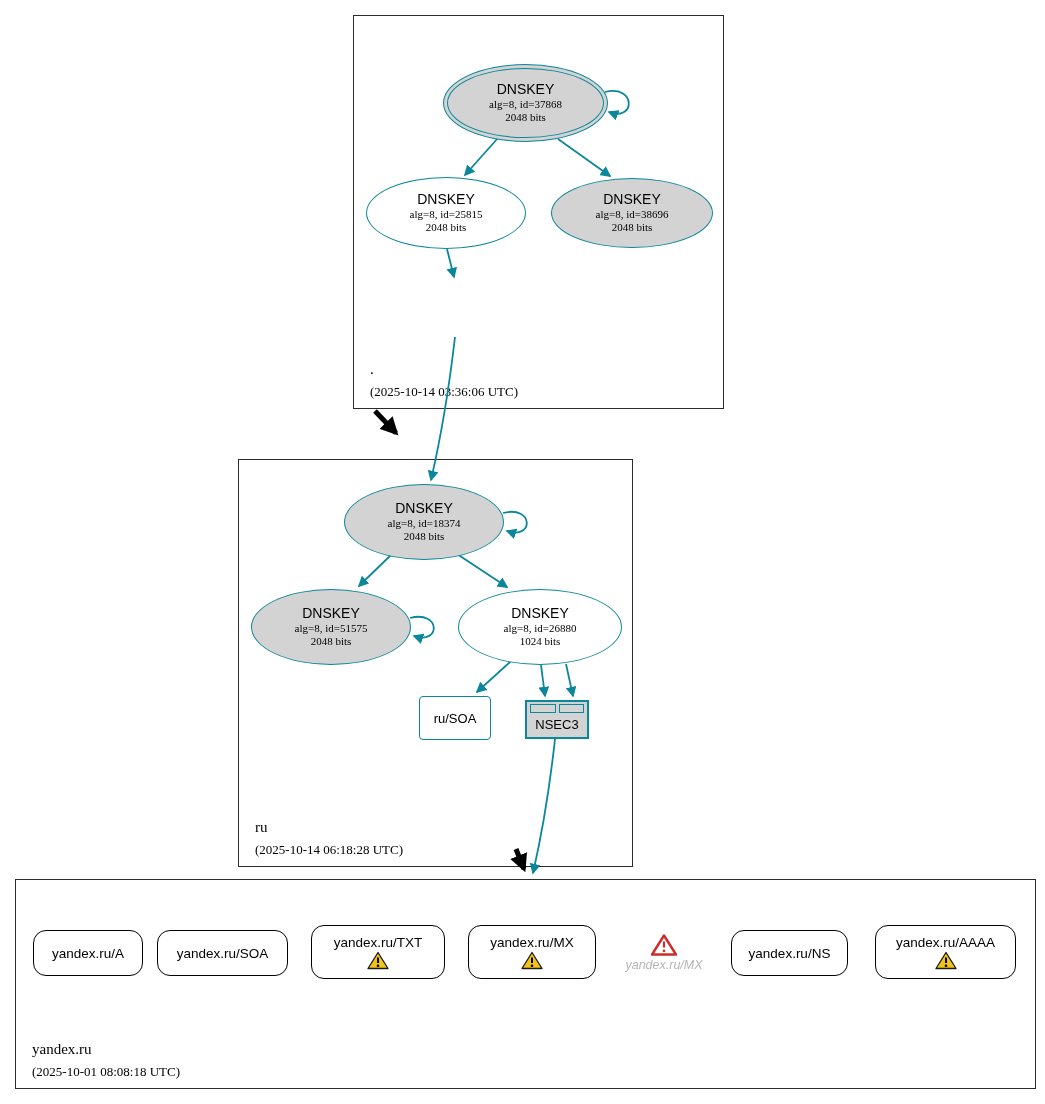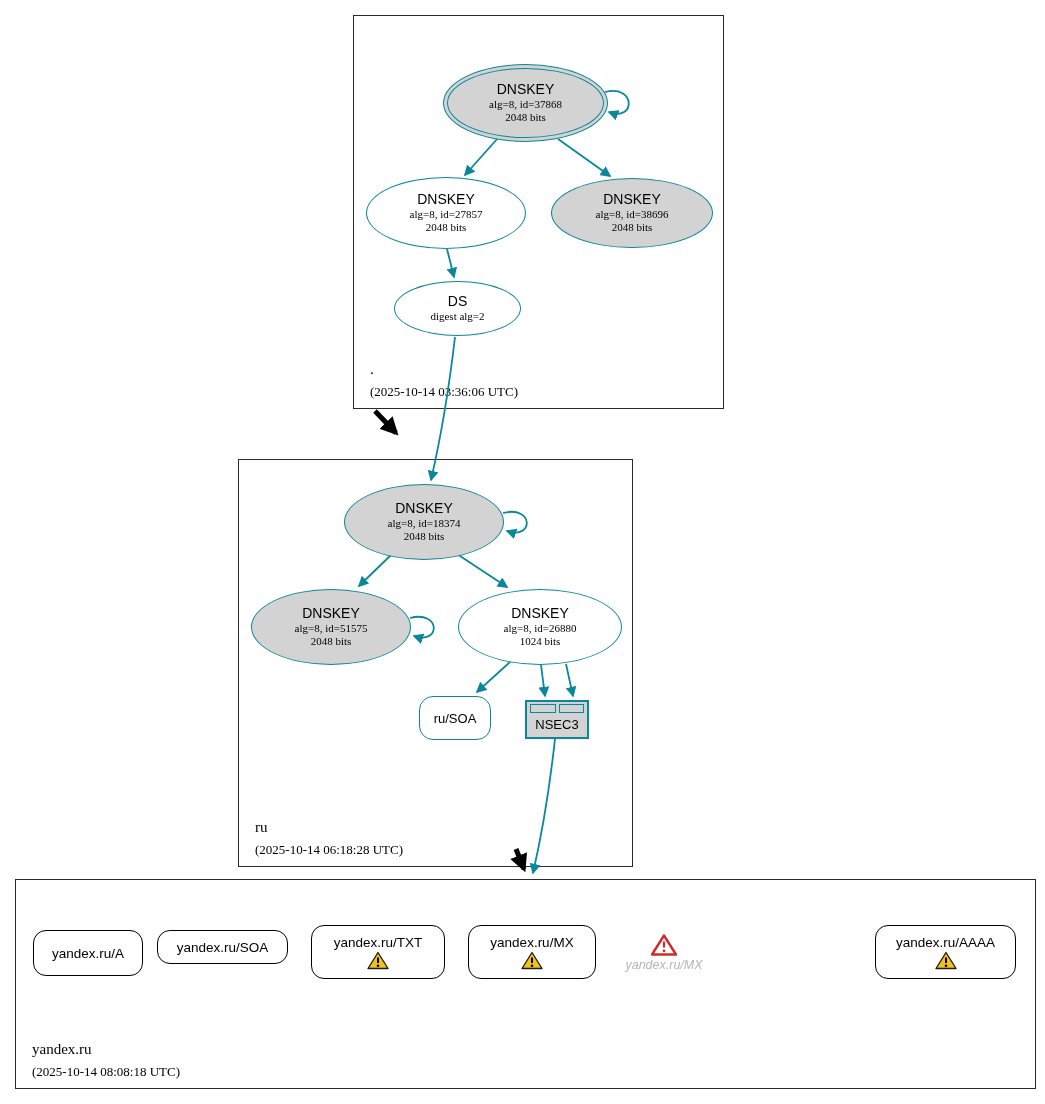--- a/index.html
+++ b/index.html
@@ -19,21 +19,21 @@
   .ellipse{position:absolute;box-sizing:border-box;border:1.5px solid var(--teal);
            border-radius:50%;background:#fff;display:flex;flex-direction:column;
            align-items:center;justify-content:center;text-align:center;}
   .ellipse.gray{background:var(--gray);}
   .ellipse.double::before{content:"";position:absolute;inset:3px;border:1.5px solid var(--teal);
            border-radius:50%;pointer-events:none;}
   .node-title{font-size:14px;line-height:1.2;}
   .node-sub{font-family:"Liberation Serif",serif;font-size:11px;line-height:1.25;}
 
   .rrset-teal{position:absolute;box-sizing:border-box;border:1.5px solid var(--teal);
-           border-radius:14px;background:#fff;display:flex;align-items:center;
+           border-radius:4px;background:#fff;display:flex;align-items:center;
            justify-content:center;font-size:13px;}
 
   .nsec3{position:absolute;box-sizing:border-box;border:2px solid var(--teal);
            background:var(--gray);display:flex;flex-direction:column;}
   .nsec3-cells{display:flex;gap:3px;padding:2px 3px 0 3px;}
   .nsec3-cell{flex:1;height:9px;box-sizing:border-box;border:1.5px solid var(--teal);background:var(--gray);}
   .nsec3-label{flex:1;display:flex;align-items:center;justify-content:center;
            font-size:13px;padding-bottom:1px;}
 
   .rrset-plain{position:absolute;box-sizing:border-box;border:1.5px solid #000;
@@ -54,21 +54,21 @@
     <div class="zone-ts">(2025-10-14 03:36:06 UTC)</div>
   </div>
 
   <div class="zone-box" style="left:238px;top:459px;width:395px;height:408px">
     <div class="zone-label">ru</div>
     <div class="zone-ts">(2025-10-14 06:18:28 UTC)</div>
   </div>
 
   <div class="zone-box" style="left:15px;top:879px;width:1021px;height:210px">
     <div class="zone-label">yandex.ru</div>
-    <div class="zone-ts">(2025-10-14 08:08:18 UTC)</div>
+    <div class="zone-ts">(2025-10-01 08:08:18 UTC)</div>
   </div>
 
   <svg class="edges" width="1045" height="1104" viewBox="0 0 1045 1104">
     <defs>
       <marker id="mt" viewBox="0 0 10 10" refX="8.5" refY="5" markerWidth="6" markerHeight="6" orient="auto-start-reverse">
         <path d="M0,0L10,5L0,10z" fill="#0a879a"></path>
       </marker>
       <marker id="mb" viewBox="0 0 10 10" refX="8" refY="5" markerWidth="3.6" markerHeight="3.6" orient="auto-start-reverse">
         <path d="M0,0L10,5L0,10z" fill="#000"></path>
       </marker>
@@ -95,34 +95,30 @@
   </svg>
 
   <div class="ellipse gray double" style="left:443px;top:64px;width:165px;height:78px">
     <div class="node-title">DNSKEY</div>
     <div class="node-sub">alg=8, id=37868</div>
     <div class="node-sub">2048 bits</div>
   </div>
 
   <div class="ellipse" style="left:366px;top:177px;width:160px;height:72px">
     <div class="node-title">DNSKEY</div>
-    <div class="node-sub">alg=8, id=27857</div>
+    <div class="node-sub">alg=8, id=25815</div>
     <div class="node-sub">2048 bits</div>
   </div>
 
   <div class="ellipse gray" style="left:551px;top:178px;width:162px;height:70px">
     <div class="node-title">DNSKEY</div>
     <div class="node-sub">alg=8, id=38696</div>
     <div class="node-sub">2048 bits</div>
   </div>
 
-  <div class="ellipse" style="left:394px;top:281px;width:127px;height:55px">
-    <div class="node-title">DS</div>
-    <div class="node-sub">digest alg=2</div>
-  </div>
 
   <div class="ellipse gray" style="left:344px;top:484px;width:160px;height:76px">
     <div class="node-title">DNSKEY</div>
     <div class="node-sub">alg=8, id=18374</div>
     <div class="node-sub">2048 bits</div>
   </div>
 
   <div class="ellipse gray" style="left:251px;top:589px;width:160px;height:76px">
     <div class="node-title">DNSKEY</div>
     <div class="node-sub">alg=8, id=51575</div>
@@ -144,21 +140,21 @@
       <div class="nsec3-cell"></div>
       <div class="nsec3-cell"></div>
     </div>
     <div class="nsec3-label">NSEC3</div>
   </div>
 
   <div class="rrset-plain" style="left:33px;top:930px;width:110px;height:46px">
     <span>yandex.ru/A</span>
   </div>
 
-  <div class="rrset-plain" style="left:157px;top:930px;width:131px;height:34px">
+  <div class="rrset-plain" style="left:157px;top:930px;width:131px;height:46px">
     <span>yandex.ru/SOA</span>
   </div>
 
   <div class="rrset-plain" style="left:311px;top:925px;width:134px;height:54px">
     <span>yandex.ru/TXT</span>
     <svg width="22" height="19" viewBox="0 0 22 19">
       <path d="M11 1.5 L21 17.5 L1 17.5 Z" fill="#f2c318" stroke="#1a1a1a" stroke-width="1.3" stroke-linejoin="round"></path>
       <line x1="11" y1="6.5" x2="11" y2="12" stroke="#000" stroke-width="2"></line>
       <circle cx="11" cy="14.8" r="1.3" fill="#000"></circle>
     </svg>
@@ -175,20 +171,23 @@
 
   <div class="error-node" style="left:606px;top:929px;width:116px;height:48px">
     <svg width="26" height="22" viewBox="0 0 26 22">
       <path d="M13 1.5 L25 20.5 L1 20.5 Z" fill="#ffffff" stroke="#cf2b2b" stroke-width="2.4" stroke-linejoin="round"></path>
       <line x1="13" y1="7.5" x2="13" y2="13.5" stroke="#cf2b2b" stroke-width="2.2"></line>
       <circle cx="13" cy="16.8" r="1.4" fill="#cf2b2b"></circle>
     </svg>
     <div class="error-label">yandex.ru/MX</div>
   </div>
 
+  <div class="rrset-plain" style="left:731px;top:930px;width:117px;height:46px">
+    <span>yandex.ru/NS</span>
+  </div>
 
   <div class="rrset-plain" style="left:875px;top:925px;width:141px;height:54px">
     <span>yandex.ru/AAAA</span>
     <svg width="22" height="19" viewBox="0 0 22 19">
       <path d="M11 1.5 L21 17.5 L1 17.5 Z" fill="#f2c318" stroke="#1a1a1a" stroke-width="1.3" stroke-linejoin="round"></path>
       <line x1="11" y1="6.5" x2="11" y2="12" stroke="#000" stroke-width="2"></line>
       <circle cx="11" cy="14.8" r="1.3" fill="#000"></circle>
     </svg>
   </div>
 

